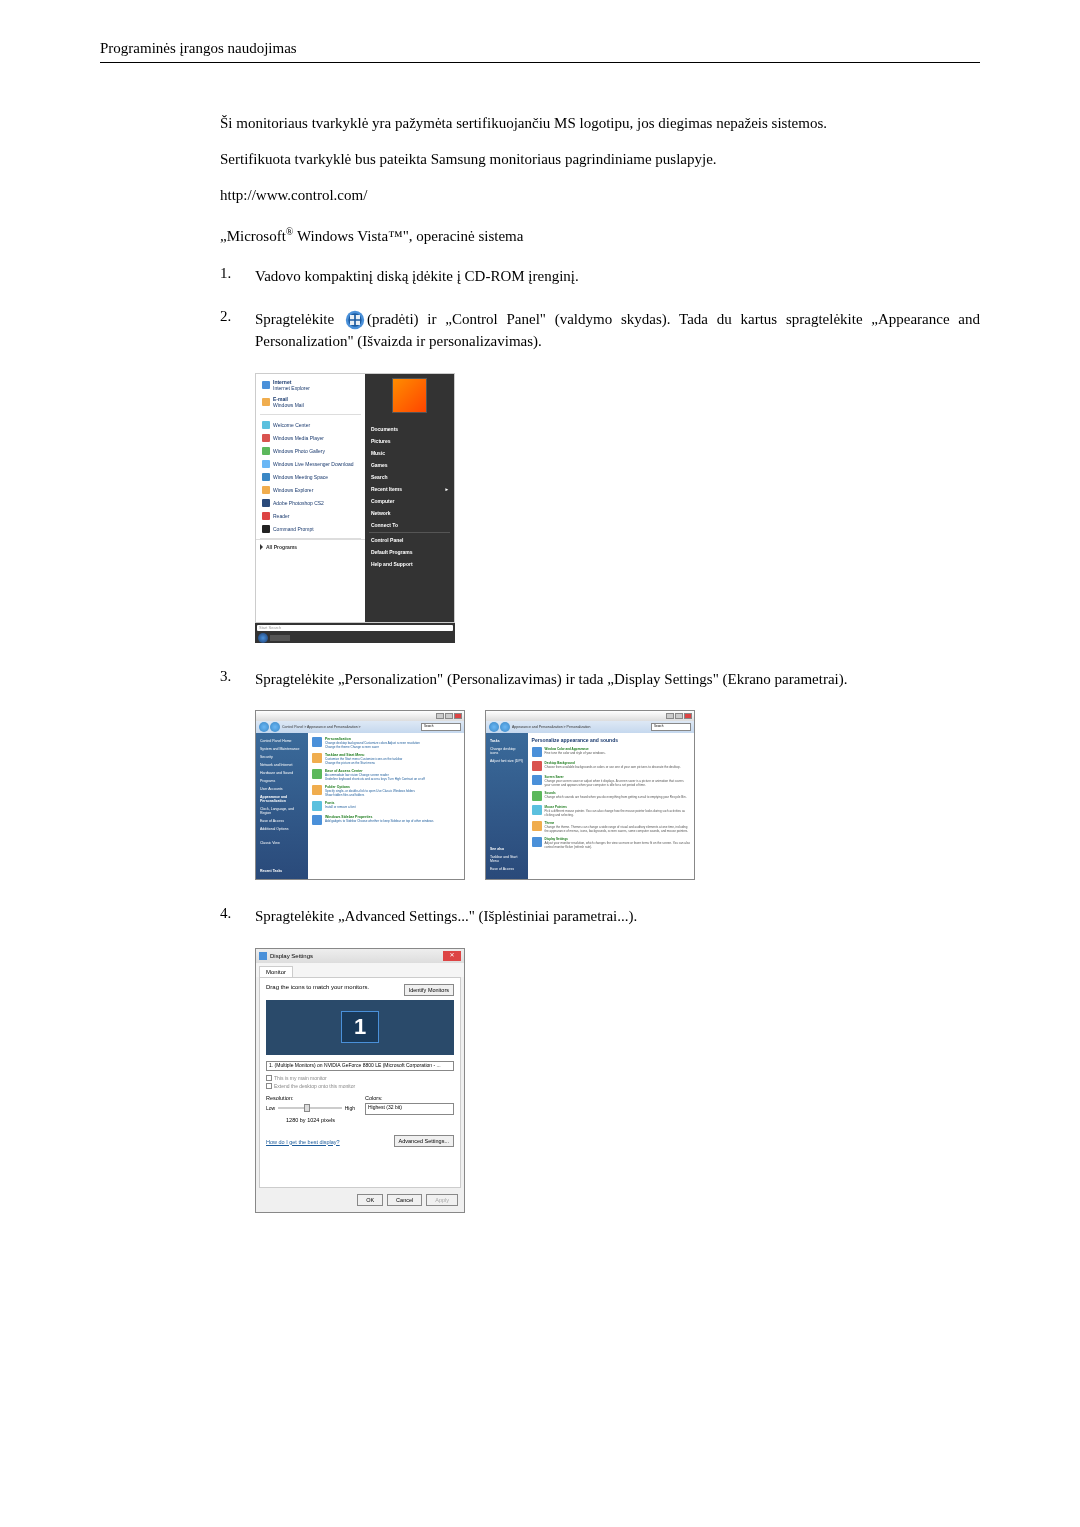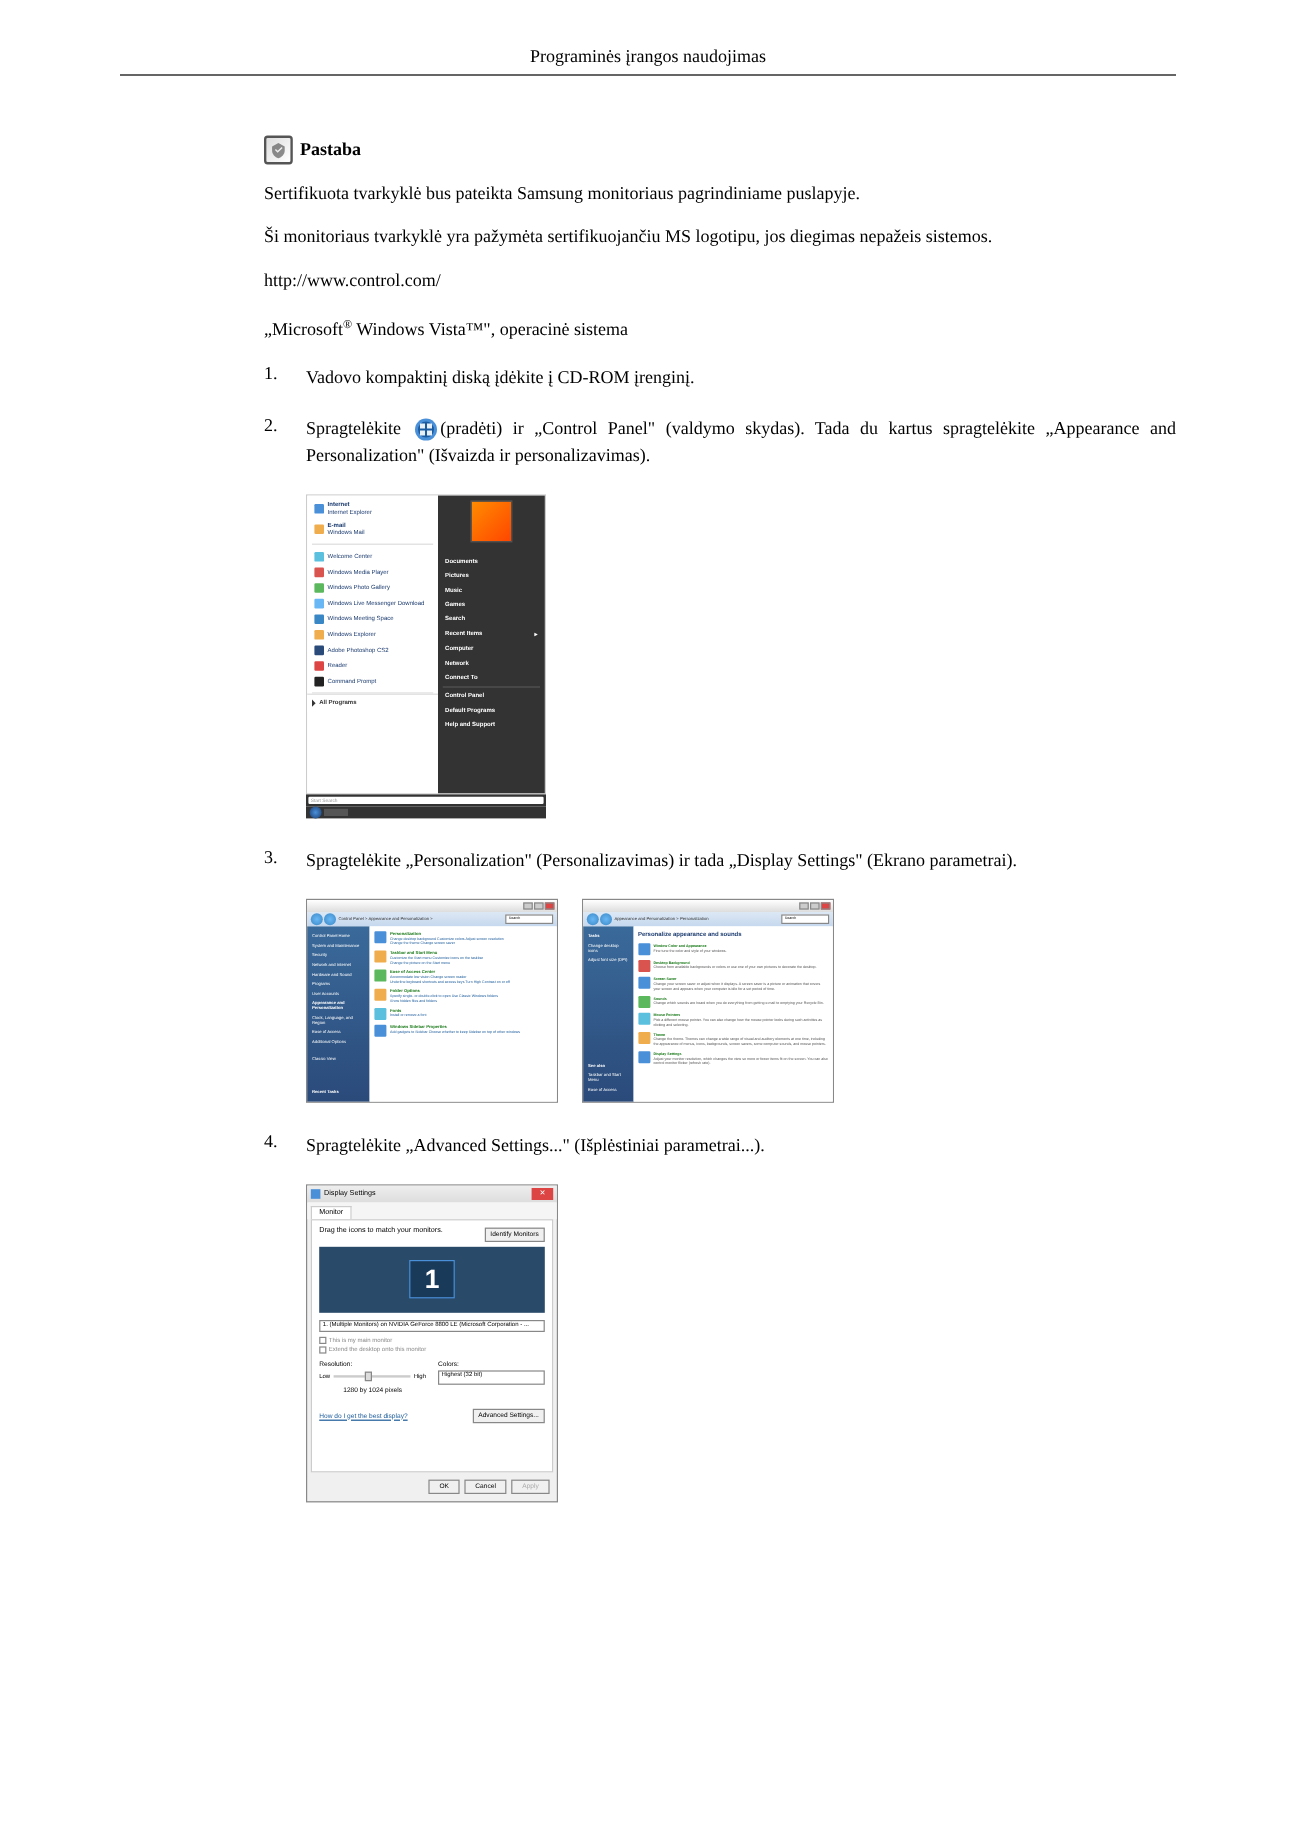--- a/index.html
+++ b/index.html
@@ -11,21 +11,21 @@
       font-family: Arial, sans-serif;
       background: #fff;
       width: 1080px;
       margin: 0 auto;
       color: #000;
     }
     .page {
       padding: 40px 100px 40px 100px;
     }
     .header-title {
-      text-align: center;
+      text-align: left;
       font-size: 15px;
       font-family: 'Times New Roman', serif;
       padding-bottom: 5px;
       border-bottom: 1px solid #000;
       margin-bottom: 50px;
     }
     .note-block {
       margin-left: 120px;
       margin-bottom: 20px;
     }
@@ -522,30 +522,22 @@
       clear: both;
     }
   </style>
 </head>
 <body>
 
 <div class="page">
   <div class="header-title">Programinės įrangos naudojimas</div>
 
   <div class="note-block">
-    <div class="note-header">
-      <span class="note-icon">
-        <svg viewBox="0 0 24 24">
-            <path fill="currentColor" d="M12 2L3 7v6c0 5 4 9 9 11 5-2 9-6 9-11V7l-9-5zm-1 14l-4-4 1.4-1.4L11 13.2l5.6-5.6L18 9l-7 7z" opacity="0.6"></path>
-          </svg>
-      </span>
-      <span class="note-label">Pastaba</span>
-    </div>
+    <p class="note-text">Ši monitoriaus tvarkyklė yra pažymėta sertifikuojančiu MS logotipu, jos diegimas nepažeis sistemos.</p>
     <p class="note-text">Sertifikuota tvarkyklė bus pateikta Samsung monitoriaus pagrindiniame puslapyje.</p>
-    <p class="note-text">Ši monitoriaus tvarkyklė yra pažymėta sertifikuojančiu MS logotipu, jos diegimas nepažeis sistemos.</p>
     <p class="note-text">http://www.control.com/</p>
   </div>
 
 
   <p class="subsection-text">
     <span>„Microsoft</span><span class="sup">®</span><span> Windows Vista™", operacinė sistema</span>
   </p>
 
   <ol class="steps">
     <li>

